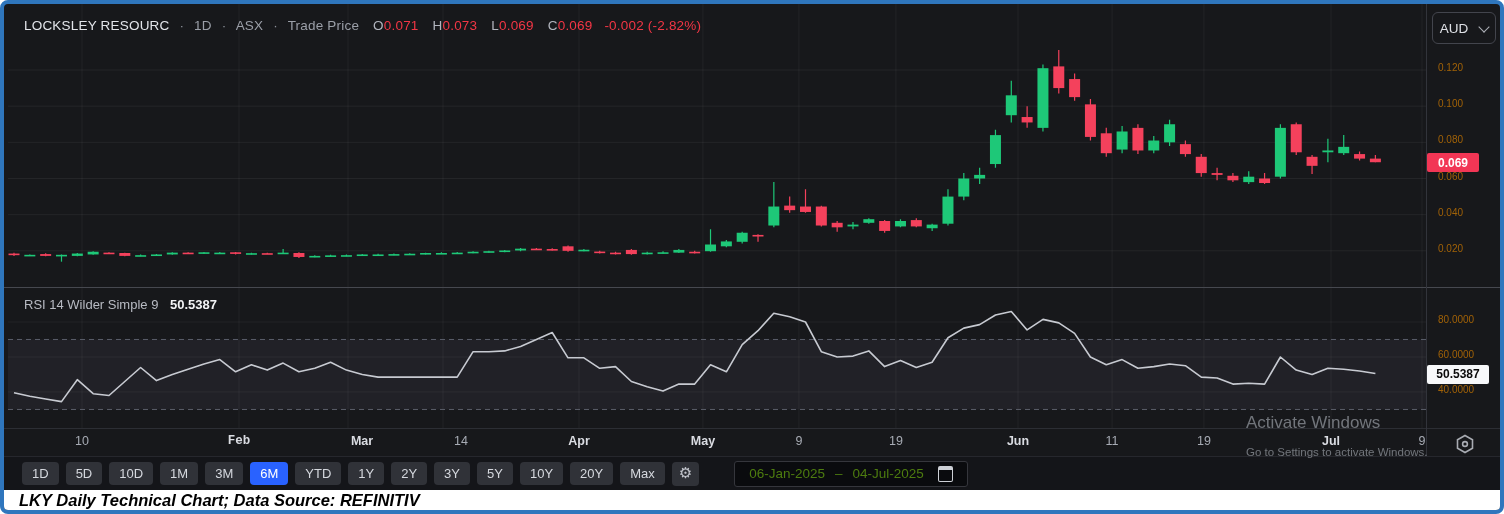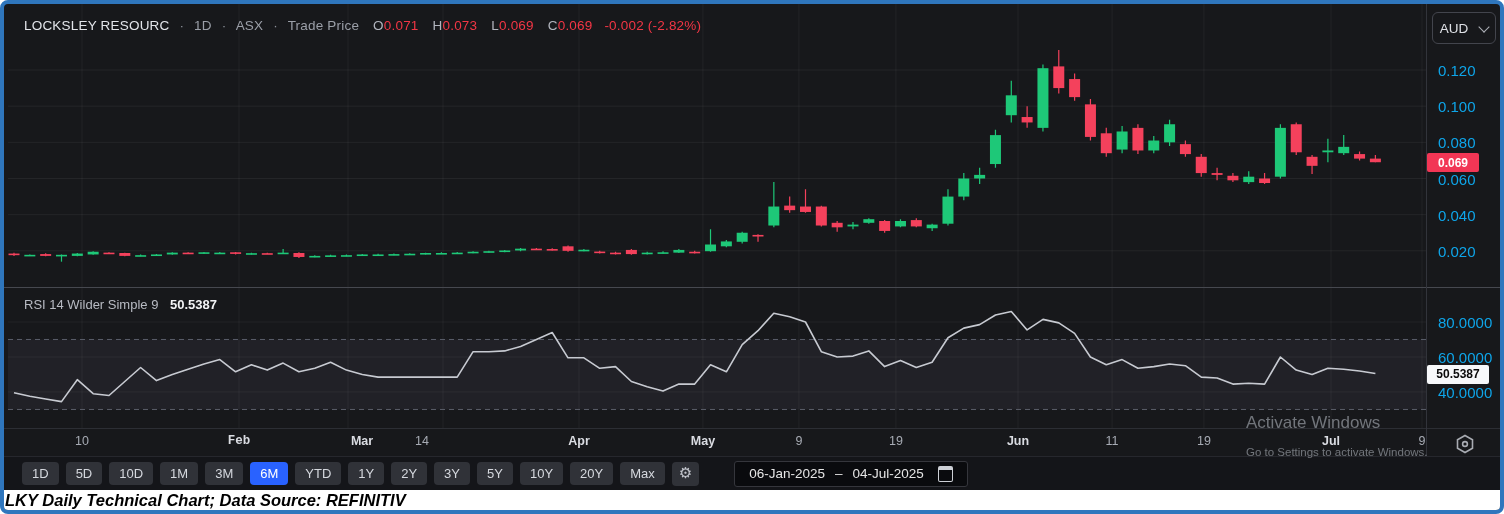--- a/index.html
+++ b/index.html
@@ -15,21 +15,21 @@
   
   .hdr{position:absolute;left:20px;top:14px;font-size:13.5px;color:#e2e4e9;z-index:6;letter-spacing:.2px;}
   .hdr .dim{color:#9b9fa8;}
   .hdr .sepdot{color:#8d919a;margin:0 6px;}
   .hdr .neg{color:#f23645;}
   .hdr .ohlc-letter{color:#b2b5be;margin-left:10px;}
   .rsi-hdr{position:absolute;left:20px;top:293px;font-size:13px;color:#b8bbc3;z-index:6;}
   .rsi-hdr .val{color:#f2f3f5;font-weight:bold;margin-left:8px;}
   
   #rail{position:absolute;left:1422px;top:0;width:78px;height:452px;z-index:6;}
-  .axis-label{position:absolute;left:12px;font-size:15px;color:#0ea5e9;}
+  .axis-label{position:absolute;left:12px;font-size:10px;color:#a16207;}
   .badge{position:absolute;font-size:12px;font-weight:bold;text-align:center;
     border-radius:2px;padding:2.5px 0;z-index:7;}
   .currency-box{position:absolute;left:6px;top:8px;width:62px;height:30px;
     border:1px solid #43454d;border-radius:6px;display:flex;align-items:center;
     justify-content:center;gap:12px;color:#dfe1e6;font-size:13.5px;cursor:pointer;}
   .chev{width:7px;height:7px;border-right:1.5px solid #aeb1b8;border-bottom:1.5px solid #aeb1b8;
     transform:rotate(45deg);margin-top:-3px;}
   
   #timeAxis{position:absolute;left:4px;top:424px;width:1418px;height:28px;z-index:4;}
   .x-label{position:absolute;top:6px;transform:translateX(-50%);font-size:12.5px;color:#a7abb4;}
@@ -37,26 +37,26 @@
   
   #toolbar{position:absolute;left:0;top:452px;width:1496px;height:34px;background:#141519;
     border-top:1px solid #26272d;display:flex;align-items:center;padding-left:18px;
     box-sizing:border-box;z-index:6;}
   .tb-btn{background:#303238;color:#d5d8de;border-radius:4px;padding:4px 10px;margin-right:7px;
     font-size:13px;cursor:pointer;user-select:none;}
   .tb-btn.active{background:#2962ff;color:#ffffff;}
   .tb-gear{background:#303238;color:#c2c5cc;border-radius:4px;padding:2px 7px 4px;font-size:15px;
     margin-right:7px;cursor:pointer;}
   .date-box{margin-left:28px;display:flex;align-items:center;gap:10px;background:#0a0b0e;
-    border:1px solid #35363c;border-radius:3px;padding:4px 14px;color:#e5e5e5;font-size:13.5px;cursor:pointer;}
+    border:1px solid #35363c;border-radius:3px;padding:4px 14px;color:#4d7c0f;font-size:13.5px;cursor:pointer;}
   .cal-icon{display:inline-block;width:13px;height:11px;border:1.5px solid #cdd0d6;
     border-top-width:4px;border-radius:2px;margin-left:4px;}
   
   #caption{position:absolute;left:0;top:486px;width:1496px;height:20px;background:#ffffff;
-    color:#000;display:flex;align-items:center;padding-left:1px;box-sizing:border-box;
+    color:#000;display:flex;align-items:center;padding-left:15px;box-sizing:border-box;
     font-size:16.5px;font-weight:bold;font-style:italic;z-index:8;}
   
   .wm{position:absolute;left:1242px;top:409px;z-index:9;color:#a9aeb6;opacity:.62;pointer-events:none;}
   .wm .l1{font-size:17px;}
   .wm .l2{font-size:11.5px;margin-top:13px;}
   .hex-icon{position:absolute;left:1450px;top:429px;z-index:9;cursor:pointer;}
   svg{display:block;}
 </style>
 </head>
 <body>
@@ -324,21 +324,21 @@
       <div class="axis-label" style="top: 344.975px;">60.0000</div>
       <div class="axis-label" style="top: 379.963px;">40.0000</div>
       <div class="badge" style="left: 1px; width: 52px; top: 149.227px; background: rgb(242, 54, 85); color: rgb(255, 255, 255);">0.069</div>
       <div class="badge" style="left: 1px; width: 62px; top: 360.527px; background: rgb(247, 248, 250); color: rgb(10, 10, 10);">50.5387</div>
     </div>
 
   <div id="timeAxis">
       <div class="x-label" style="left: 74.0196px;">10</div>
       <div class="x-label month" style="left: 230.992px; font-family: Liberation Mono, monospace;">Feb</div>
       <div class="x-label month" style="left: 354px;">Mar</div>
-      <div class="x-label" style="left: 414px; text-align: center;">14</div>
+      <div class="x-label" style="left: 453px; text-align: center;">14</div>
       <div class="x-label month" style="left: 571.029px;">Apr</div>
       <div class="x-label month" style="left: 694.962px;">May</div>
       <div class="x-label" style="left: 790.96px;">9</div>
       <div class="x-label" style="left: 887.952px;">19</div>
       <div class="x-label month" style="left: 1010.04px;">Jun</div>
       <div class="x-label" style="left: 1104.05px;">11</div>
       <div class="x-label" style="left: 1195.94px;">19</div>
       <div class="x-label month" style="left: 1322.99px;">Jul</div>
       <div class="x-label" style="left: 1414.03px;">9</div>
     </div>

